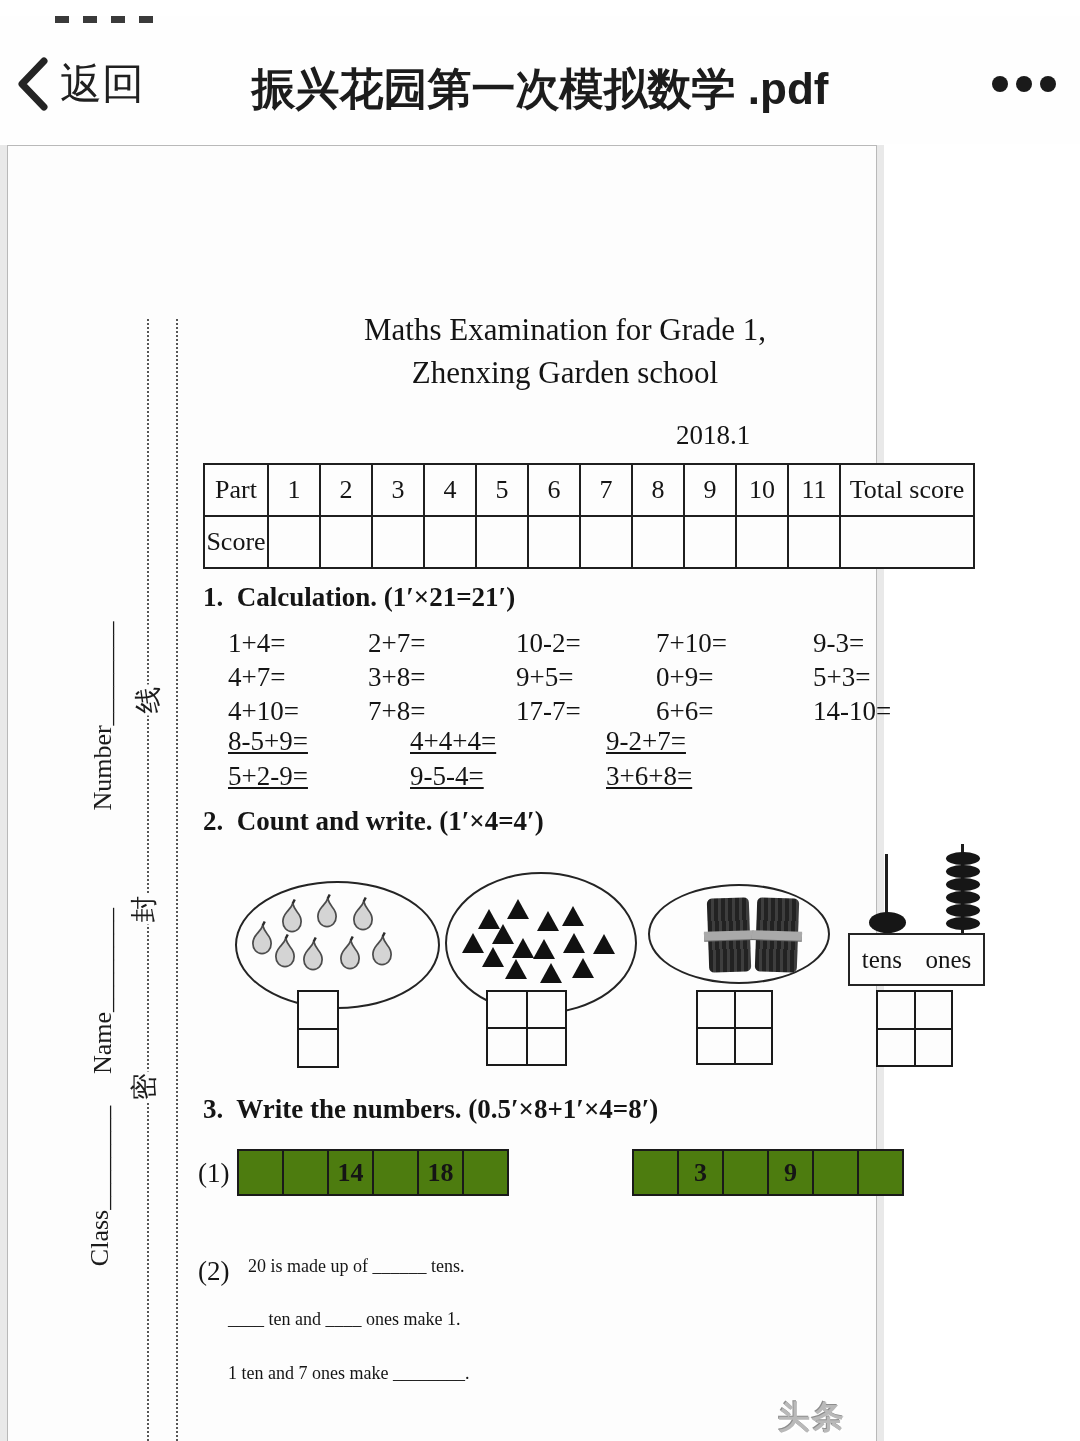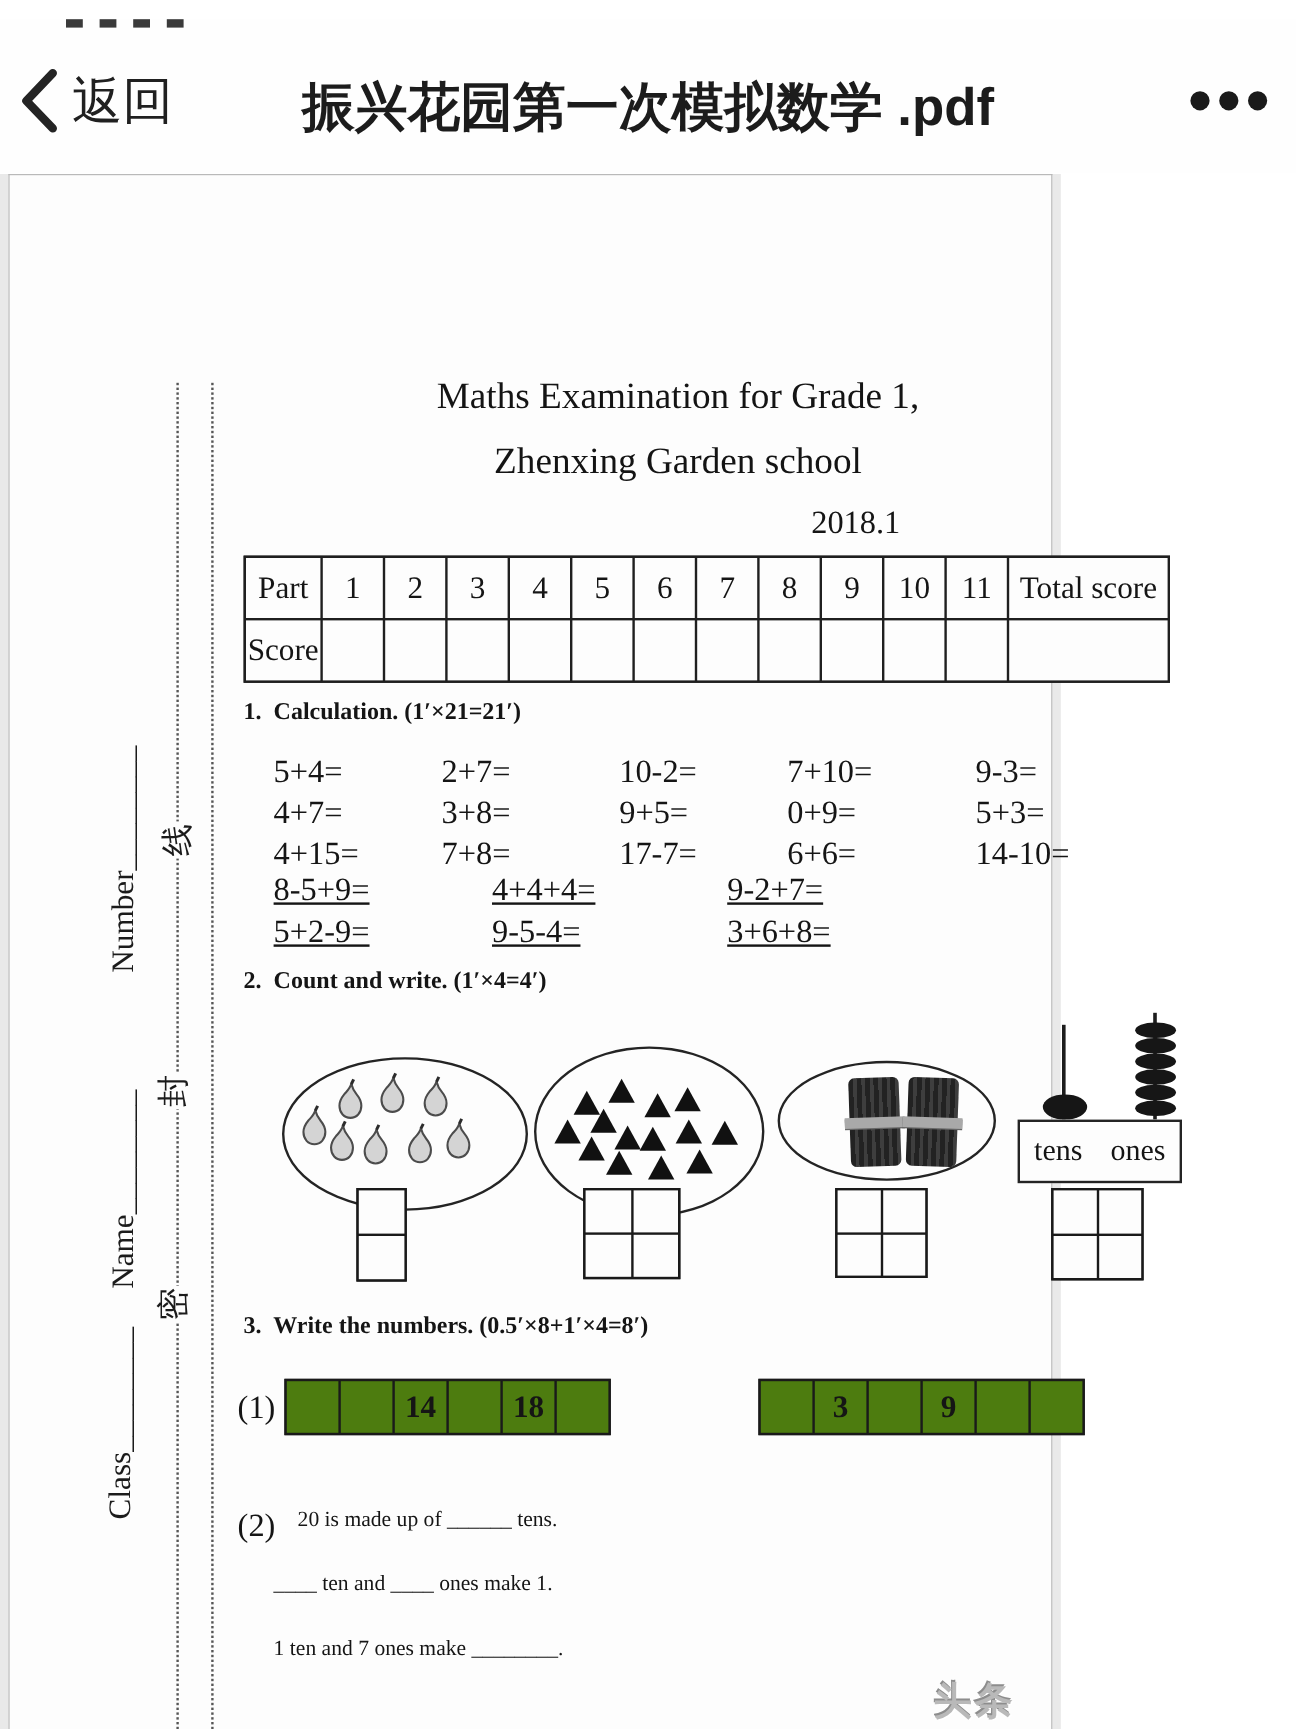--- a/index.html
+++ b/index.html
@@ -36,21 +36,21 @@
   .exam-date { position:absolute; left:676px; top:404px; font-size:27px; }
 
   
   .score-table { position:absolute; left:203px; top:447px; display:grid;
                  grid-template-columns:62px repeat(11,50px) 132px;
                  grid-auto-rows:50px; gap:2px; background:#1f1f1f; border:2px solid #1f1f1f; }
   .score-table div { background:#fdfdfd; display:flex; align-items:center; justify-content:center;
                      font-size:26px; white-space:nowrap; }
 
   
-  .sec-heading { position:absolute; left:203px; font-size:20px; font-weight:bold; white-space:pre; }
+  .sec-heading { position:absolute; left:203px; font-size:27px; font-weight:bold; white-space:pre; }
   .calc-grid { position:absolute; left:210px; width:775px; display:grid; padding-left:18px;
                font-size:27px; }
   .calc-a { top:610px; grid-template-columns:140px 148px 140px 157px 1fr; line-height:34px; }
   .calc-b { top:708px; grid-template-columns:182px 196px 1fr; line-height:35px;text-decoration:underline; }
   .calc-grid span { white-space:pre; }
 
   
   .ellipse { position:absolute; border:2.5px solid #242424; border-radius:50%; }
   .shapes { position:absolute; }
   .shapes > * { position:absolute; }
@@ -134,21 +134,21 @@
   <div class="seal-line" style="left:147px; top:303px; height:1138px;"></div>
   <div class="seal-line" style="left:176px; top:303px; height:1138px;"></div>
   <div class="vlabel" style="left:103px; top:700px;">Number________</div>
   <div class="vlabel" style="left:103px; top:975px;">Name________</div>
   <div class="vlabel" style="left:100px; top:1170px;">Class________</div>
   <span class="seal-char" style="left:148px; top:684px;">线</span>
   <span class="seal-char" style="left:144px; top:893px;">封</span>
   <span class="seal-char" style="left:144px; top:1071px;">密</span>
 
   <div class="center-line" style="top:296px;">Maths Examination for Grade 1,</div>
-  <div class="center-line" style="top:350px;">Zhenxing Garden school</div>
+  <div class="center-line" style="top:339px;">Zhenxing Garden school</div>
   <div class="exam-date">2018.1</div>
 
   <div class="score-table">
     <div>Part</div>
     <div>1</div>
     <div>2</div>
     <div>3</div>
     <div>4</div>
     <div>5</div>
     <div>6</div>
@@ -168,31 +168,31 @@
     <div></div>
       <div></div>
     <div></div>
       <div></div>
     <div></div>
       <div></div>
   </div>
 
   <div class="sec-heading" style="top:566px;">1.  Calculation. (1′×21=21′)</div>
   <div class="calc-grid calc-a">
-    <span>5+4=</span>
+    <span>1+4=</span>
     <span>2+7=</span>
     <span>10-2=</span>
     <span>7+10=</span>
     <span>9-3=</span>
     <span>4+7=</span>
     <span>3+8=</span>
     <span>9+5=</span>
     <span>0+9=</span>
     <span>5+3=</span>
-    <span>4+15=</span>
+    <span>4+10=</span>
     <span>7+8=</span>
     <span>17-7=</span>
     <span>6+6=</span>
     <span>14-10=</span>
   </div>
   <div class="calc-grid calc-b">
     <span>8-5+9=</span>
     <span>4+4+4=</span>
     <span>9-2+7=</span>
     <span>5+2-9=</span>

